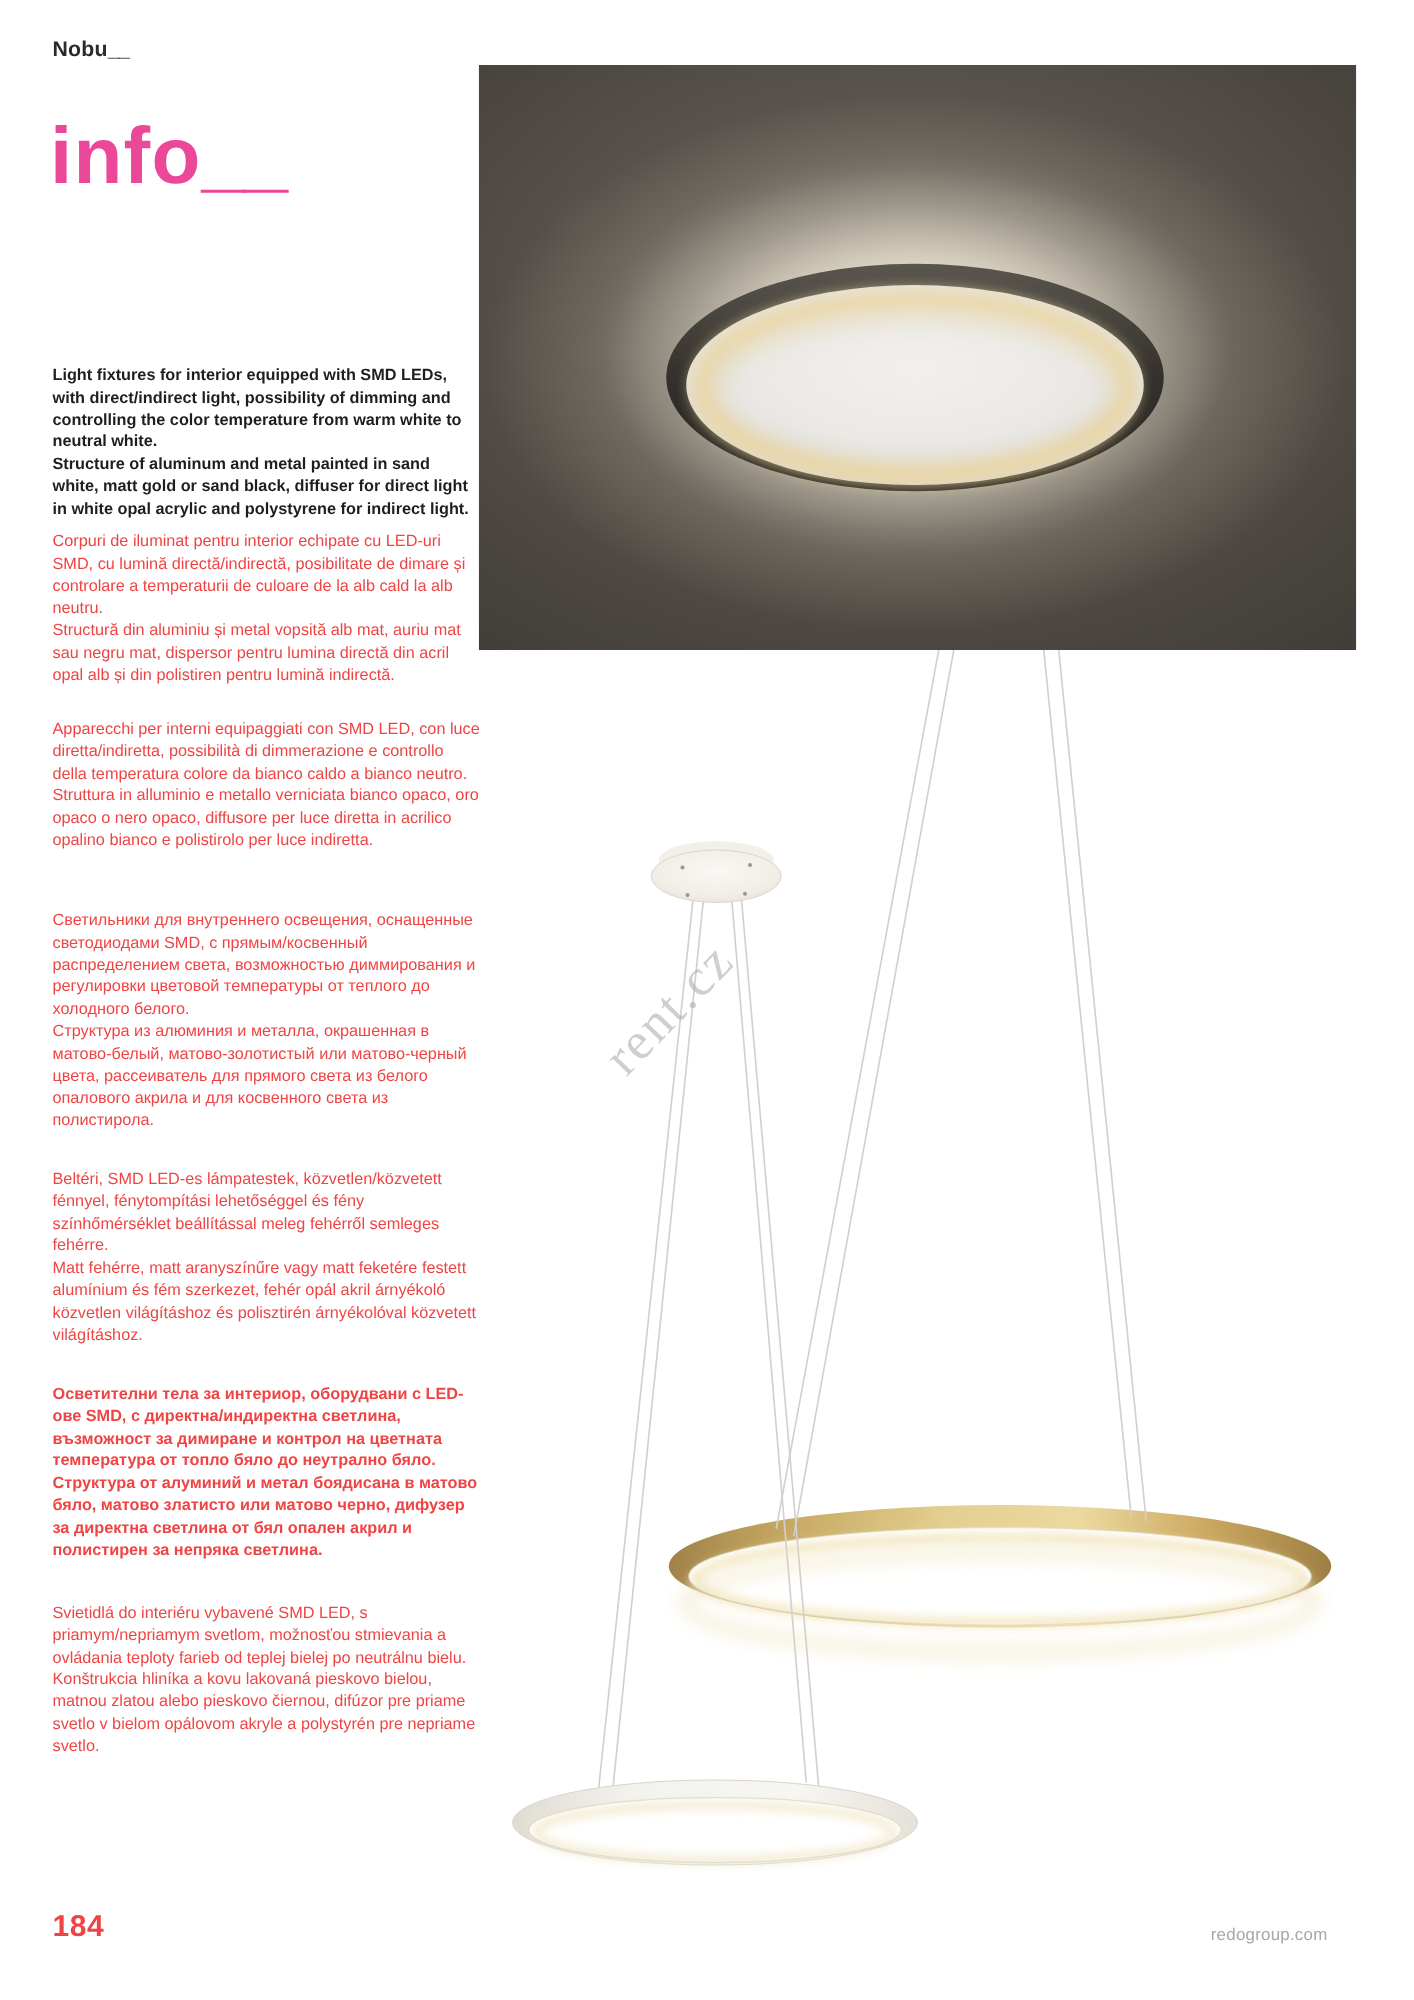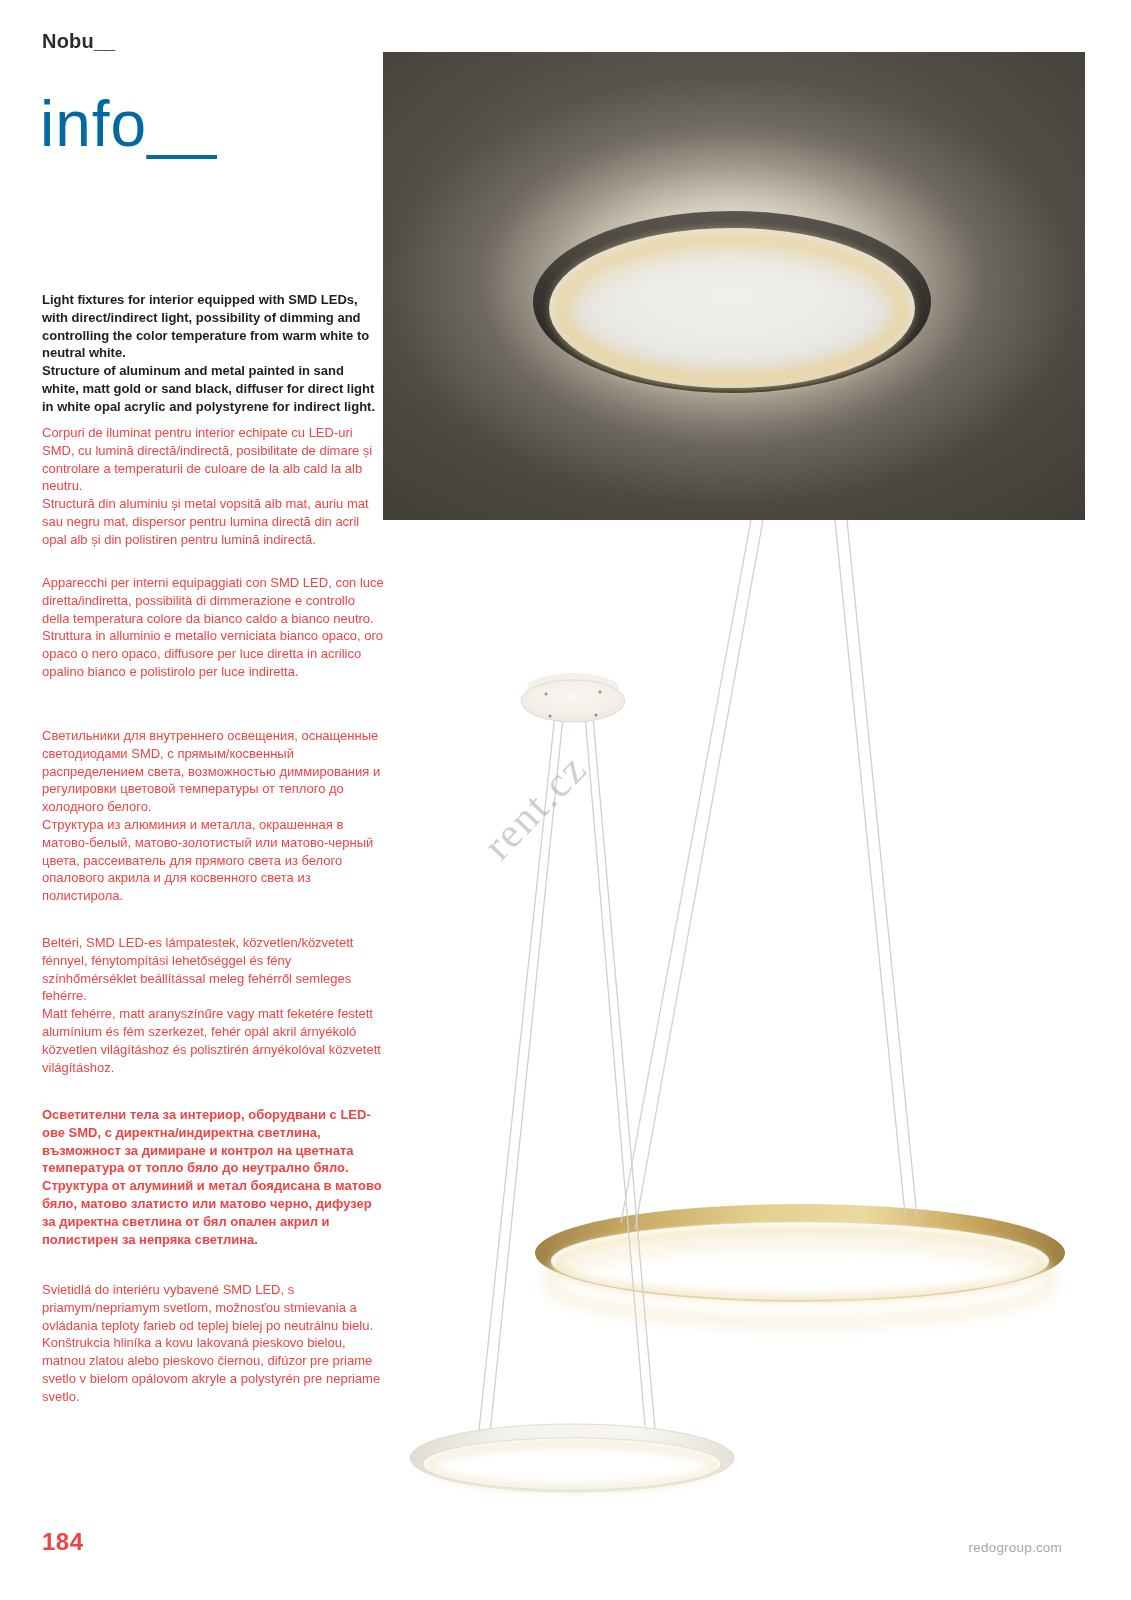--- a/index.html
+++ b/index.html
@@ -6,26 +6,26 @@
   .page{
     position:relative;
     width:1131px;height:1600px;
     background:#ffffff;
     font-family:"Liberation Sans", sans-serif;
     overflow:hidden;
   }
   
   .brand{
     position:absolute;left:42px;top:30px;
-    font-size:20px;font-weight:700;color:#2b2b2b;letter-spacing:.2px;
+    font-size:17px;font-weight:700;color:#2b2b2b;letter-spacing:.2px;
   }
   .brand .suffix{letter-spacing:-1px;font-weight:700;}
   .info-title{
     position:absolute;left:40px;top:92px;margin:0;
-    font-size:64px;font-weight:400;color:#0369a1;letter-spacing:1px;line-height:1;
+    font-size:64px;font-weight:700;color:#ec4899;letter-spacing:1px;line-height:1;
   }
   .info-title .suffix{letter-spacing:-2px;}
   
   .para{
     position:absolute;left:42px;width:342px;
     font-size:13px;line-height:17.8px;color:#ef4444;
     white-space:pre-line;margin:0;
   }
   .para.bold{font-weight:700;color:#1e1e1e;margin-top:44px;}
   .para-en{top:247px;}

